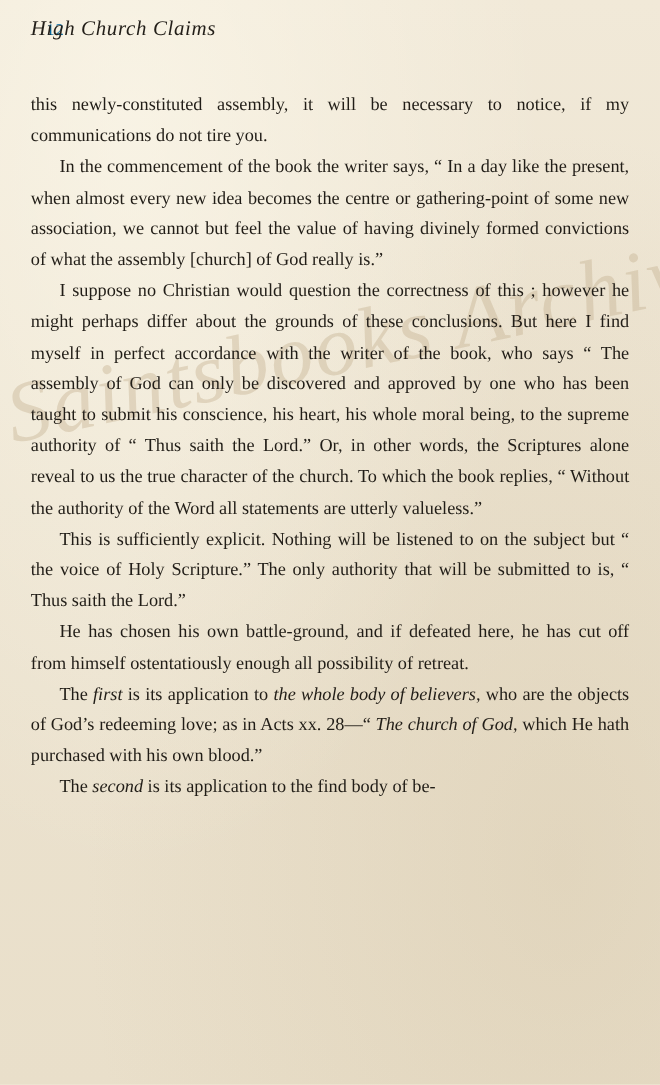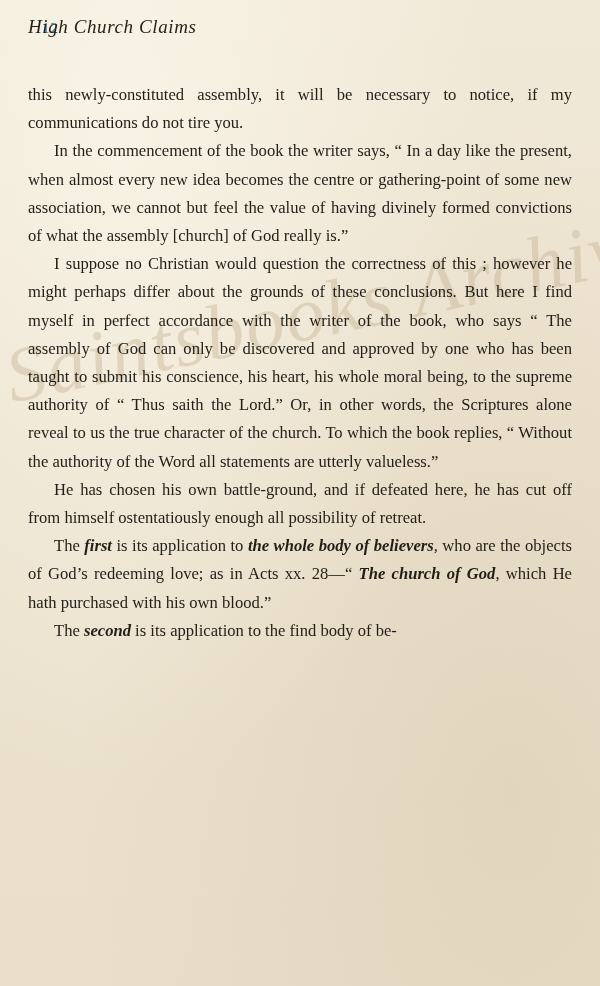--- a/index.html
+++ b/index.html
@@ -83,38 +83,38 @@
   .body-text p {
     margin: 0;
     text-indent: 26px;
   }
   .body-text p.no-indent {
     text-indent: 0;
     margin-top: 33px;
   }
   em {
     font-style: italic;
-    font-weight: bold;
   }
 </style>
 </head>
 <body>
 
 <div class="paper"></div>
 <div class="watermark">Saintsbooks Archive</div>
 
 <div class="page">
 
   <div class="running-head">
     <div class="folio">12</div>
     <div class="head-title">High Church Claims</div>
   </div>
 
   <div class="body-text" id="body-text">
       <p class="no-indent"><span>this newly-constituted assembly, it will be necessary to notice, if my communications do not tire you.</span></p>
       <p><span>In the commencement of the book the writer says, “ In a day like the present, when almost every new idea becomes the centre or gathering-point of some new association, we cannot but feel the value of having divinely formed convictions of what the assembly [church] of God really is.”</span></p>
       <p><span>I suppose no Christian would question the correctness of this ; however he might perhaps differ about the grounds of these conclusions.  But here I find myself in perfect accordance with the writer of the book, who says “ The assembly of God can only be discovered and approved by one who has been taught to submit his conscience, his heart, his whole moral being, to the supreme authority of “ Thus saith the Lord.”  Or, in other words, the Scriptures alone reveal to us the true character of the church.  To which the book replies, “ Without the authority of the Word all statements are utterly valueless.”</span></p>
+      <p><span>This is sufficiently explicit.  Nothing will be listened to on the subject but “ the voice of Holy Scripture.”  The only authority that will be submitted to is, “ Thus saith the Lord.”</span></p>
       <p><span>He has chosen his own battle-ground, and if defeated here, he has cut off from himself ostentatiously enough all possibility of retreat.</span></p>
       <p><span>The </span><em>first</em><span> is its application to </span><em>the whole body of believers</em><span>, who are the objects of God’s redeeming love; as in Acts xx. 28—“ </span><em>The church of God</em><span>, which He hath purchased with his own blood.”</span></p>
       <p><span>The </span><em>second</em><span> is its application to the find body of be-</span></p>
     </div>
 
 </div>
 
 </body></html>

